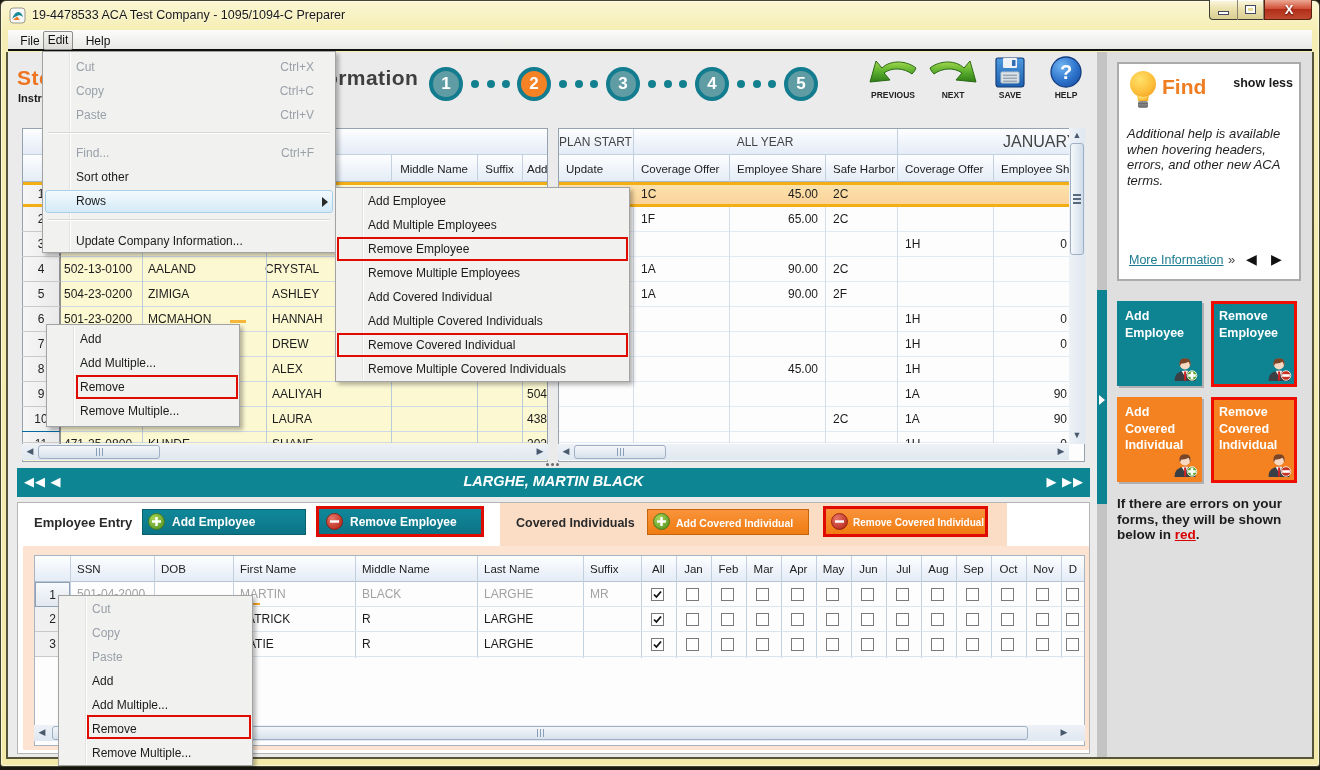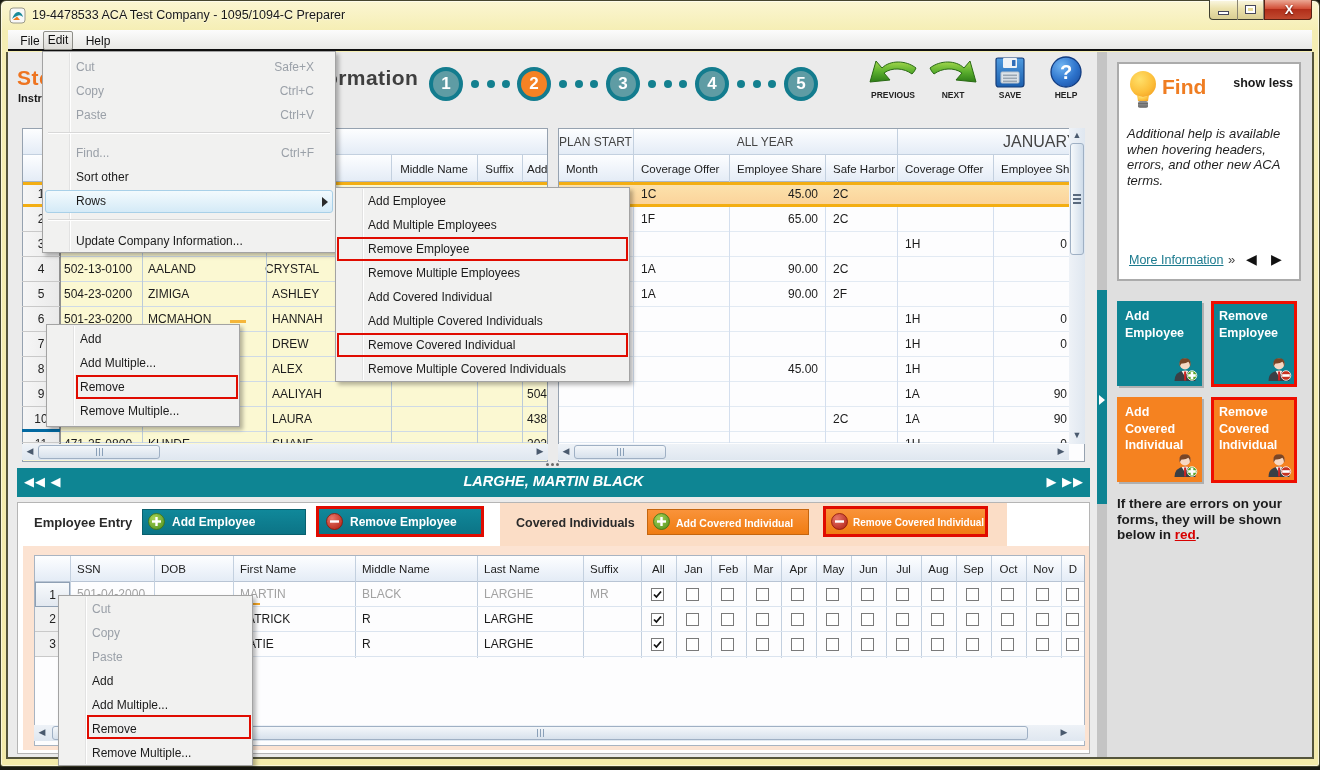--- a/index.html
+++ b/index.html
@@ -142,21 +142,21 @@
 <div style="left:61px;top:381px;width:486px;height:1px;background:#cfdae6"></div>
 <div class="cell" style="left:64px;top:357px;width:76px;height:25px">505-23-0200</div>
 <div class="cell" style="left:148px;top:357px;width:112px;height:25px">MCMAHON</div>
 <div class="cell" style="left:272px;top:357px;width:112px;height:25px">ALEX</div>
 <div style="left:22px;top:382px;width:38px;height:25px;text-align:center;font-size:12px;line-height:25px;color:#222;border-bottom:1px solid #c9c9c9;overflow:hidden">9</div>
 <div style="left:61px;top:406px;width:486px;height:1px;background:#cfdae6"></div>
 <div class="cell" style="left:64px;top:382px;width:76px;height:25px">501-25-0400</div>
 <div class="cell" style="left:148px;top:382px;width:112px;height:25px">JOHNSON</div>
 <div class="cell" style="left:272px;top:382px;width:112px;height:25px">AALIYAH</div>
 <div class="cell" style="left:527px;top:382px;width:20px;height:25px">504</div>
-<div style="left:22px;top:407px;width:38px;height:25px;text-align:center;font-size:12px;line-height:25px;color:#222;border-bottom:3px solid #0369a1;overflow:hidden">10</div>
+<div style="left:22px;top:407px;width:38px;height:25px;text-align:center;font-size:12px;line-height:25px;color:#222;border-bottom:1px solid #0369a1;overflow:hidden">10</div>
 <div style="left:61px;top:431px;width:486px;height:1px;background:#cfdae6"></div>
 <div class="cell" style="left:64px;top:407px;width:76px;height:25px">502-25-0500</div>
 <div class="cell" style="left:148px;top:407px;width:112px;height:25px">OLSON</div>
 <div class="cell" style="left:272px;top:407px;width:112px;height:25px">LAURA</div>
 <div class="cell" style="left:527px;top:407px;width:20px;height:25px">438</div>
 <div style="left:22px;top:432px;width:38px;height:11px;text-align:center;font-size:12px;line-height:25px;color:#222;border-bottom:1px solid #c9c9c9;overflow:hidden">11</div>
 <div style="left:61px;top:442px;width:486px;height:1px;background:#cfdae6"></div>
 <div class="cell" style="left:64px;top:432px;width:76px;height:11px">471-25-0800</div>
 <div class="cell" style="left:148px;top:432px;width:112px;height:11px">KUNDE</div>
 <div class="cell" style="left:272px;top:432px;width:112px;height:11px">SHANE</div>
@@ -173,21 +173,21 @@
 <div style="left:38px;top:445px;width:122px;height:14px;background:linear-gradient(#f4f7fa,#d7e1ec);border:1px solid #9fb0c4;border-radius:3px"></div>
 <div style="left:96px;top:448px;width:1px;height:8px;background:#8aa0b8"></div>
 <div style="left:99px;top:448px;width:1px;height:8px;background:#8aa0b8"></div>
 <div style="left:102px;top:448px;width:1px;height:8px;background:#8aa0b8"></div>
 <div style="left:558px;top:128px;width:527px;height:334px;background:#fdfdfe;border:1px solid #96a2b0"></div>
 <div class="hdrbg" style="left:559px;top:129px;width:525px;height:26px;border-bottom:1px solid #c3d0df"></div>
 <div class="hdrbg" style="left:559px;top:155px;width:525px;height:27px;border-bottom:1px solid #aab6c6"></div>
 <div style="left:558px;top:129px;width:75px;height:26px;text-align:center;font-size:12px;color:#444;line-height:26px">PLAN START</div>
 <div style="left:633px;top:129px;width:264px;height:26px;text-align:center;font-size:12px;color:#444;line-height:26px">ALL YEAR</div>
 <div style="left:1003px;top:129px;width:70px;height:38px;font-size:16px;color:#444;line-height:26px">JANUARY</div>
-<div class="hcell" style="left:566px;top:156px;width:67px;height:26px">Month</div>
+<div class="hcell" style="left:566px;top:156px;width:67px;height:26px">Update</div>
 <div class="hcell" style="left:641px;top:156px;width:88px;height:26px">Coverage Offer</div>
 <div class="hcell" style="left:737px;top:156px;width:88px;height:26px">Employee Share</div>
 <div class="hcell" style="left:833px;top:156px;width:64px;height:26px">Safe Harbor</div>
 <div class="hcell" style="left:905px;top:156px;width:88px;height:26px">Coverage Offer</div>
 <div class="hcell" style="left:1001px;top:156px;width:68px;height:26px">Employee Sha</div>
 <div style="left:633px;top:155px;width:1px;height:27px;background:#c3d0df"></div>
 <div style="left:729px;top:155px;width:1px;height:27px;background:#c3d0df"></div>
 <div style="left:825px;top:155px;width:1px;height:27px;background:#c3d0df"></div>
 <div style="left:897px;top:155px;width:1px;height:27px;background:#c3d0df"></div>
 <div style="left:993px;top:155px;width:1px;height:27px;background:#c3d0df"></div>
@@ -505,21 +505,21 @@
 <circle cx="19" cy="19.5" r="4.8" fill="#c63322" stroke="#fff" stroke-width="0.8"></circle>
     <rect x="15.2" y="18.2" width="7.6" height="2.6" fill="#fff"></rect>
   </svg>
 <div style="left:1117px;top:496px;width:192px;font-size:13.5px;font-weight:bold;color:#1d1d1d;line-height:15.5px">If there are errors on your forms, they will be shown below in <span style="color:#d80000;text-decoration:underline">red</span>.</div>
 <div class="menu" style="left:42px;top:51px;width:294px;height:202px"></div>
 <div style="left:69px;top:53px;width:1px;height:198px;background:#e2e2e2;box-shadow:1px 0 0 #fff"></div>
 <div style="left:48px;top:132px;width:282px;height:1px;background:#d8d8d8;box-shadow:0 1px 0 #fff"></div>
 <div style="left:48px;top:219px;width:282px;height:1px;background:#d8d8d8;box-shadow:0 1px 0 #fff"></div>
 <div style="left:45px;top:190px;width:288px;height:23px;border:1px solid #a8d0e8;border-radius:3px;background:linear-gradient(#f3fafd,#d4eaf7)"></div>
 <div class="mid" style="left:76px;top:55px;width:230px;height:24px">Cut</div>
-<div class="mid" style="left:250px;top:55px;width:64px;height:24px;text-align:right">Safe+X</div>
+<div class="mid" style="left:250px;top:55px;width:64px;height:24px;text-align:right">Ctrl+X</div>
 <div class="mid" style="left:76px;top:79px;width:230px;height:24px">Copy</div>
 <div class="mid" style="left:250px;top:79px;width:64px;height:24px;text-align:right">Ctrl+C</div>
 <div class="mid" style="left:76px;top:103px;width:230px;height:24px">Paste</div>
 <div class="mid" style="left:250px;top:103px;width:64px;height:24px;text-align:right">Ctrl+V</div>
 <div class="mid" style="left:76px;top:141px;width:230px;height:24px">Find...</div>
 <div class="mid" style="left:250px;top:141px;width:64px;height:24px;text-align:right">Ctrl+F</div>
 <div class="mi" style="left:76px;top:165px;width:230px;height:24px">Sort other</div>
 <div class="mi" style="left:76px;top:189px;width:230px;height:24px">Rows</div>
 <div class="mi" style="left:76px;top:229px;width:230px;height:24px">Update Company Information...</div>
 <svg style="left:322px;top:197px" width="6" height="10" viewBox="0 0 6 10">

